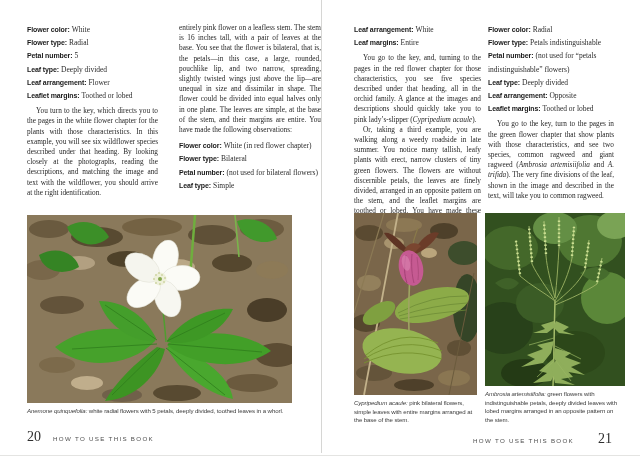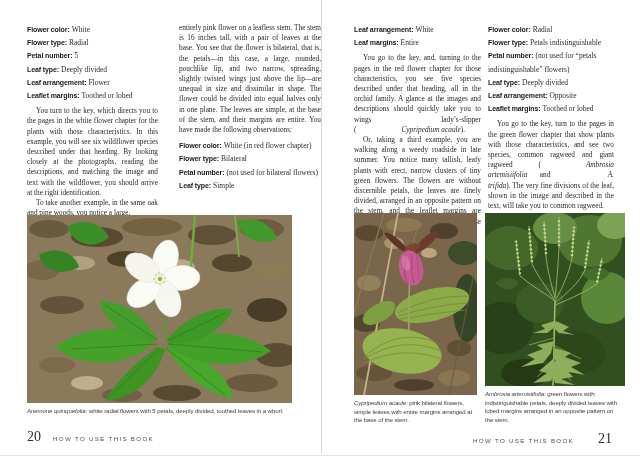--- a/index.html
+++ b/index.html
@@ -15,21 +15,21 @@
   .col-r2{left:488px;width:126px;}
 
   .spec{display:block;font-family:"Liberation Sans",sans-serif;font-size:7px;font-weight:bold;
         color:#191919;line-height:13.2px;}
   .spec b{font-weight:bold;margin-right:2px;letter-spacing:-0.1px;}
   .spec .sv{font-family:Liberation Serif, serif;font-weight:normal;font-size:7.5px;color:#2b2b2b;letter-spacing:0;}
 
   .body{font-size:7.3px;line-height:10.2px;text-align:justify;color:#272727;margin:0;}
   .mt{margin-top:4px;}
   .indent{text-indent:9px;}
-  .body i{padding-left:45px;}
+  .body i{}
 
   .photo{position:absolute;display:block;}
   .photo svg{display:block;}
   .photo-anemone{left:27px;top:215px;}
   .photo-cypripedium{left:354px;top:213px;}
   .photo-ambrosia{left:485px;top:213px;}
 
   .caption{position:absolute;font-family:"Liberation Sans",sans-serif;font-size:6.1px;
            line-height:8.7px;color:#3c3c3c;letter-spacing:-0.1px;}
   .caption i{font-style:italic;}
@@ -51,21 +51,20 @@
 <div class="spread">
 
   <div class="col col-l1">
     <span class="spec"><b>Flower color:</b><span class="sv">White</span></span>
     <span class="spec"><b>Flower type:</b><span class="sv">Radial</span></span>
     <span class="spec"><b>Petal number:</b><span class="sv">5</span></span>
     <span class="spec"><b>Leaf type:</b><span class="sv">Deeply divided</span></span>
     <span class="spec"><b>Leaf arrangement:</b><span class="sv">Flower</span></span>
     <span class="spec"><b>Leaflet margins:</b><span class="sv">Toothed or lobed</span></span>
     <p class="body mt indent">You turn to the key, which directs you to the pages in the white flower chapter for the plants with those characteristics. In this example, you will see six wildflower species described under that heading. By looking closely at the photographs, reading the descriptions, and matching the image and text with the wildflower, you should arrive at the right identification.</p>
-    <p class="body indent">To take another example, in the same oak and pine woods, you notice a large,</p>
   </div>
 
   <div class="col col-l2">
     <p class="body">entirely pink flower on a leafless stem. The stem is 16 inches tall, with a pair of leaves at the base. You see that the flower is bilateral, that is, the petals—in this case, a large, rounded, pouchlike lip, and two narrow, spreading, slightly twisted wings just above the lip—are unequal in size and dissimilar in shape. The flower could be divided into equal halves only in one plane. The leaves are simple, at the base of the stem, and their margins are entire. You have made the following observations:</p>
     <div class="mt">
       <span class="spec"><b>Flower color:</b><span class="sv">White (in red flower chapter)</span></span>
       <span class="spec"><b>Flower type:</b><span class="sv">Bilateral</span></span>
       <span class="spec"><b>Petal number:</b><span class="sv">(not used for bilateral flowers)</span></span>
       <span class="spec"><b>Leaf type:</b><span class="sv">Simple</span></span>
     </div>
@@ -141,21 +140,21 @@
 
   <div class="caption cap-anemone"><i>Anemone quinquefolia:</i><span> white radial flowers with 5 petals, deeply divided, toothed leaves in a whorl.</span></div>
 
   <div class="footer footer-left"><span class="pageno">20</span><span class="runhead">HOW TO USE THIS BOOK</span></div>
 
   <div class="spine"></div>
 
   <div class="col col-r1">
     <span class="spec"><b>Leaf arrangement:</b><span class="sv">White</span></span>
     <span class="spec"><b>Leaf margins:</b><span class="sv">Entire</span></span>
-    <p class="body mt indent"><span>You go to the key, and, turning to the pages in the red flower chapter for those characteristics, you see five species described under that heading, all in the orchid family. A glance at the images and descriptions should quickly take you to wings lady’s-slipper (</span><i>Cypripedium acaule</i><span>).</span></p>
+    <p class="body mt indent"><span>You go to the key, and, turning to the pages in the red flower chapter for those characteristics, you see five species described under that heading, all in the orchid family. A glance at the images and descriptions should quickly take you to pink lady’s-slipper (</span><i>Cypripedium acaule</i><span>).</span></p>
     <p class="body indent">Or, taking a third example, you are walking along a weedy roadside in late summer. You notice many tallish, leafy plants with erect, narrow clusters of tiny green flowers. The flowers are without discernible petals, the leaves are finely divided, arranged in an opposite pattern on the stem, and the leaflet margins are toothed or lobed. You have made these observations:</p>
   </div>
 
   <div class="col col-r2">
     <span class="spec"><b>Flower color:</b><span class="sv">Radial</span></span>
     <span class="spec"><b>Flower type:</b><span class="sv">Petals indistinguishable</span></span>
     <span class="spec"><b>Petal number:</b><span class="sv">(not used for “petals indistinguishable” flowers)</span></span>
     <span class="spec"><b>Leaf type:</b><span class="sv">Deeply divided</span></span>
     <span class="spec"><b>Leaf arrangement:</b><span class="sv">Opposite</span></span>
     <span class="spec"><b>Leaflet margins:</b><span class="sv">Toothed or lobed</span></span>

